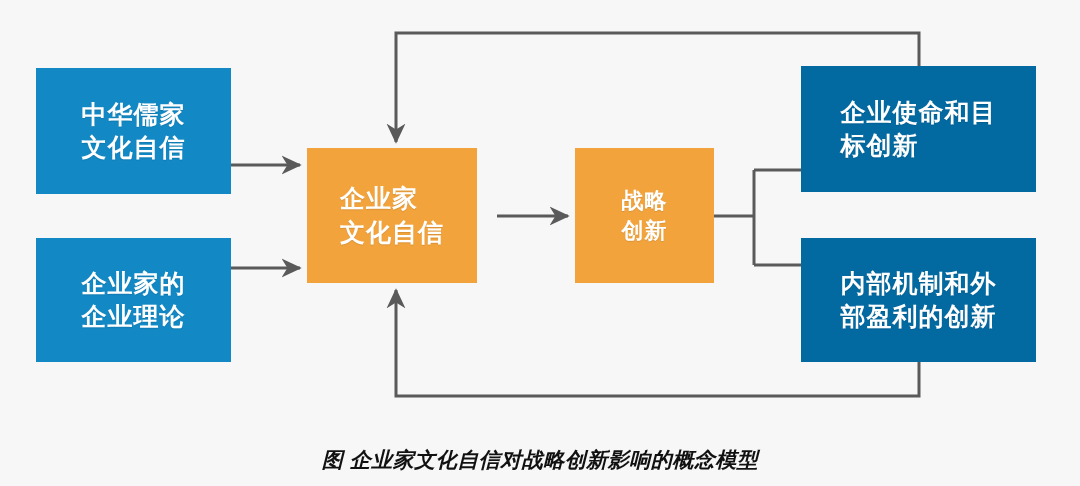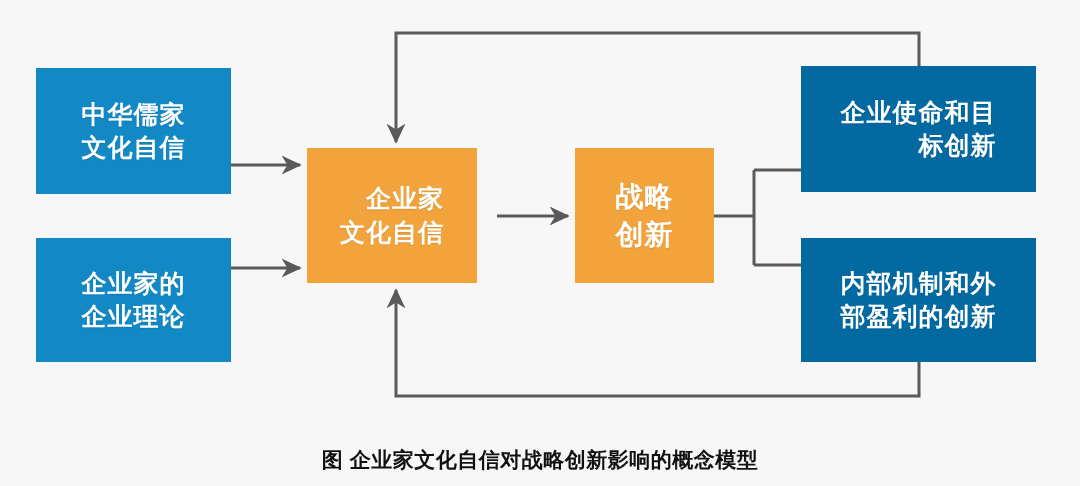--- a/index.html
+++ b/index.html
@@ -9,51 +9,52 @@
     background:#f7f7f7;
     font-family:"Liberation Sans","DejaVu Sans",sans-serif;
     overflow:hidden;
   }
   #stage{position:relative;width:1080px;height:486px;background:#f7f7f7;}
 
   
   .node{
     position:absolute;
     display:flex;align-items:center;justify-content:center;
-    text-align:right;
+    text-align:left;
     color:#ffffff;
     font-weight:bold;
     letter-spacing:1px;
     line-height:1.34;
     box-sizing:border-box;
     padding:2px 14px;
     text-shadow:0 1px 1px rgba(0,0,0,.10);
   }
   .node span{display:block;white-space:pre-line;}
 
   .node-blue{background:#1288c4;}
   .node-orange{background:#f2a33c;}
   .node-teal{background:#0369a1;}
 
   #n-confucian{left:36px;  top:68px;  width:195px; height:126px; font-size:25px;}
   #n-theory   {left:36px;  top:238px; width:195px; height:124px; font-size:25px;}
   #n-entconf  {left:307px; top:148px; width:170px; height:135px; font-size:25px;}
-  #n-strategy {left:575px; top:148px; width:139px; height:135px; font-size:28px;}
+  #n-strategy {left:575px; top:148px; width:139px; height:135px; font-size:22px;}
   #n-mission  {left:801px; top:66px;  width:235px; height:126px; font-size:25px;}
   #n-mechanism{left:801px; top:238px; width:235px; height:124px; font-size:25px;}
 
   
   #wires{position:absolute;left:0;top:0;width:1080px;height:486px;}
 
   
   #caption{
     position:absolute;left:0;top:446px;width:1080px;
     text-align:center;
     font-size:21px;font-weight:bold;color:#111111;
     letter-spacing:.5px;
+    font-style:italic;
   }
 </style>
 </head>
 <body>
 
 <div id="stage">
 
   <svg id="wires" viewBox="0 0 1080 486" xmlns="http://www.w3.org/2000/svg">
     <defs>
       <marker id="ah" viewBox="0 0 12 12" refX="10.5" refY="6" markerWidth="7" markerHeight="7" orient="auto-start-reverse">

